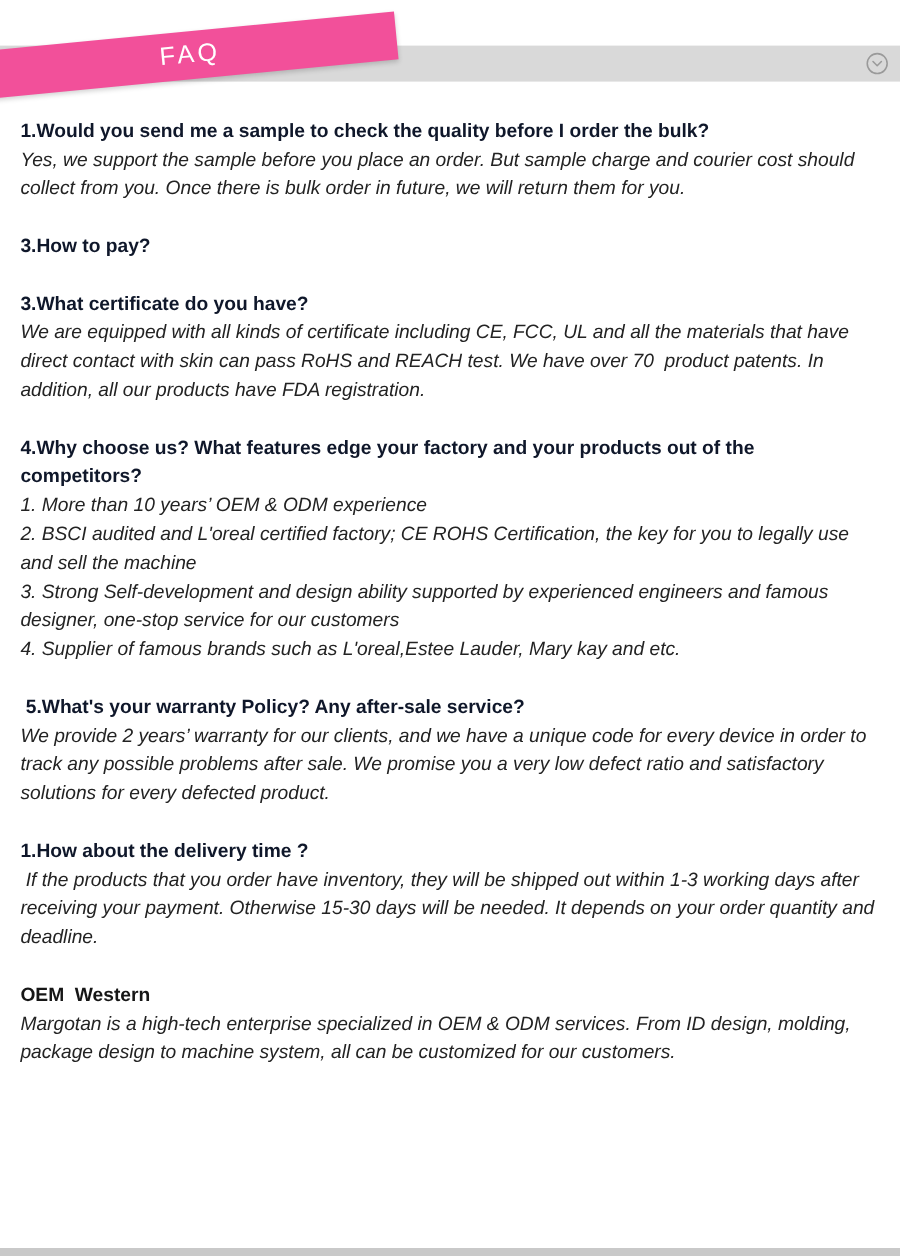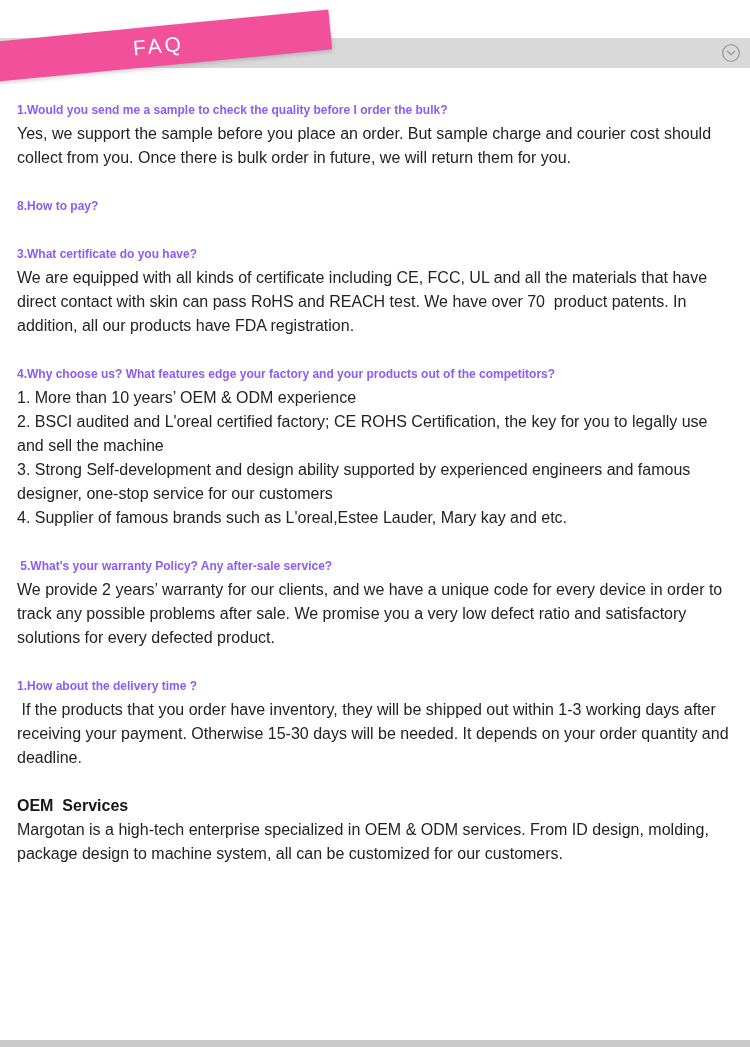--- a/index.html
+++ b/index.html
@@ -63,34 +63,35 @@
     letter-spacing: 3px;
   }
 
   
   .content {
     padding: 10px 17px 0 17px;
   }
   .faq-item { margin-bottom: 24px; }
   .faq-item h3 {
     margin: 0;
-    font-size: 12px;
+    font-size: 16px;
     line-height: 24px;
     font-weight: 700;
-    color: #8b5cf6;
+    color: #0f172a;
     white-space: pre-wrap;
   }
   .faq-item p,
   .oem-body, .oem-note {
     margin: 0;
     font-size: 16px;
     line-height: 24px;
     font-weight: 400;
     color: #232323;
     white-space: pre-wrap;
+    font-style: italic;
   }
   .oem-block { margin-bottom: 24px; }
   .oem-block h3 {
     margin: 0;
     font-size: 16px;
     line-height: 24px;
     font-weight: 700;
     color: #161616;
     white-space: pre-wrap;
   }
@@ -125,21 +126,21 @@
 </div>
 
 <main class="content">
   <div id="faq-list">
   <section class="faq-item">
     <h3>1.Would you send me a sample to check the quality before I order the bulk?</h3>
     <p>Yes, we support the sample before you place an order. But sample charge and courier cost should collect from you. Once there is bulk order in future, we will return them for you.</p>
   </section>
 
   <section class="faq-item">
-    <h3>8.How to pay?</h3>
+    <h3>3.How to pay?</h3>
   </section>
 
   <section class="faq-item">
     <h3>3.What certificate do you have?</h3>
     <p>We are equipped with all kinds of certificate including CE, FCC, UL and all the materials that have direct contact with skin can pass RoHS and REACH test. We have over 70  product patents. In addition, all our products have FDA registration.</p>
   </section>
 
   <section class="faq-item">
     <h3>4.Why choose us? What features edge your factory and your products out of the competitors?</h3>
     <p>1. More than 10 years’ OEM &amp; ODM experience
@@ -153,18 +154,18 @@
     <p>We provide 2 years’ warranty for our clients, and we have a unique code for every device in order to track any possible problems after sale. We promise you a very low defect ratio and satisfactory solutions for every defected product.</p>
   </section>
 
   <section class="faq-item">
     <h3>1.How about the delivery time ?</h3>
     <p> If the products that you order have inventory, they will be shipped out within 1-3 working days after receiving your payment. Otherwise 15-30 days will be needed. It depends on your order quantity and deadline.</p>
   </section>
 </div>
 
   <section class="oem-block">
-    <h3>OEM  Services</h3>
+    <h3>OEM  Western</h3>
     <p class="oem-body">Margotan is a high-tech enterprise specialized in OEM &amp; ODM services. From ID design, molding, package design to machine system, all can be customized for our customers.</p>
   </section>
 </main>
 
 <div class="bottom-bar" style="background: rgb(201, 201, 201);"></div>
 
 </body></html>

